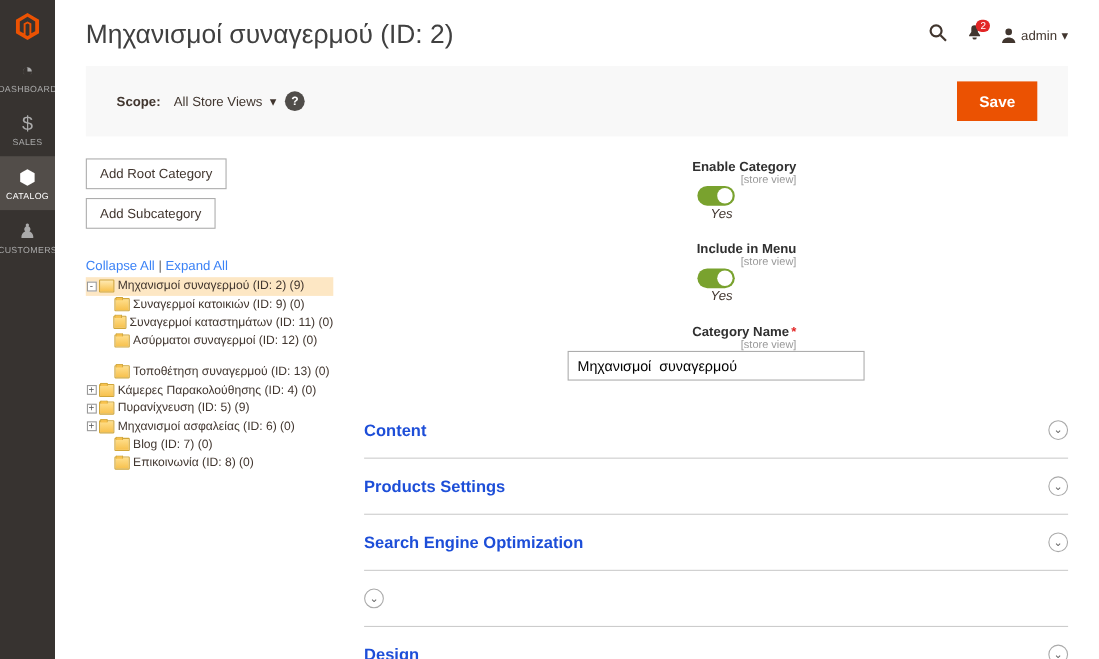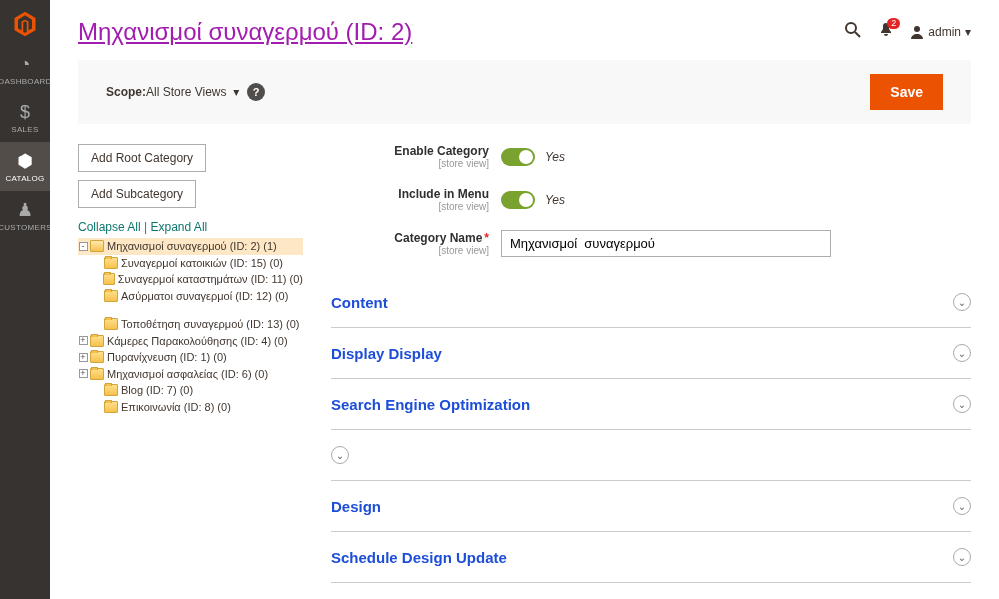--- a/index.html
+++ b/index.html
@@ -7,56 +7,56 @@
 .layout { display: flex; min-height: 100vh; }
 .sidebar { width: 50px; background: #373330; display: flex; flex-direction: column; align-items: center; padding-top: 8px; }
 .logo { width: 32px; height: 32px; display: flex; align-items: center; justify-content: center; margin-bottom: 6px; }
 .logo svg { width: 28px; height: 28px; }
 .nav-item { width: 50px; display: flex; flex-direction: column; align-items: center; padding: 8px 0; cursor: pointer; color: #aaa; }
 .nav-item.active { background: #524d49; color: #fff; }
 .nav-item .icon { font-size: 18px; margin-bottom: 2px; }
 .nav-item .label { font-size: 8px; text-transform: uppercase; letter-spacing: 0.3px; }
 .main { flex: 1; background: #fff; display: flex; flex-direction: column; }
 .header { display: flex; align-items: center; padding: 18px 28px 10px; }
-.page-title { font-size: 24px; font-weight: 300; color: #a21caf; flex: 1; text-decoration: underline; }
+.page-title { font-size: 24px; font-weight: 300; color: #404040; flex: 1; }
 .header-icons { display: flex; align-items: center; gap: 16px; }
 .header-icon { cursor: pointer; color: #41362f; font-size: 18px; position: relative; }
 .bell-badge { position: absolute; top: -4px; right: -6px; background: #e22626; color: #fff; border-radius: 8px; font-size: 9px; padding: 1px 4px; line-height: 1; }
 .user-menu { display: flex; align-items: center; gap: 4px; font-size: 12px; cursor: pointer; }
 .scope-bar { display: flex; align-items: center; padding: 14px 28px; background: #f8f8f8; margin: 4px 28px 0; }
-.scope-label { font-weight: 600; color: #41362f; font-size: 12px; }
+.scope-label { font-weight: 600; color: #41362f; margin-right: 12px; font-size: 12px; }
 .scope-select { font-size: 12px; color: #41362f; margin-right: 8px; cursor: pointer; }
 .help-icon { width: 18px; height: 18px; background: #504d4a; color: #fff; border-radius: 50%; display: inline-flex; align-items: center; justify-content: center; font-size: 11px; font-weight: bold; cursor: pointer; }
 .save-btn { margin-left: auto; background: #eb5202; color: #fff; border: none; padding: 10px 20px; font-size: 14px; font-weight: 600; cursor: pointer; }
 .content { display: flex; padding: 20px 28px; gap: 28px; flex: 1; }
 .tree-panel { width: 225px; flex-shrink: 0; }
-.tree-buttons { display: flex; flex-direction: column; gap: 8px; margin-bottom: 12px; }
+.tree-buttons { display: flex; flex-direction: column; gap: 8px; margin-bottom: 26px; }
 .tree-btn { background: #fff; border: 1px solid #adadad; padding: 6px 12px; font-size: 12px; cursor: pointer; text-align: center; color: #41362f; align-self: flex-start; }
 .tree-links { font-size: 12px; margin-bottom: 4px; }
-.tree-links a { color: #0f766e; text-decoration: none; cursor: pointer; }
+.tree-links a { color: #3b82f6; text-decoration: none; cursor: pointer; }
 .tree-links .sep { color: #666; }
 .tree { font-size: 11px; line-height: 1.5; }
 .tree-node { display: flex; align-items: center; padding: 0; white-space: nowrap; cursor: pointer; }
 .tree-node .toggle { width: 10px; text-align: center; font-size: 10px; cursor: pointer; display: inline-flex; align-items: center; justify-content: center; margin-right: 2px; }
 .tree-node .toggle.empty { visibility: hidden; }
 .tree-node .folder { width: 14px; height: 12px; margin-right: 3px; display: inline-block; }
 .tree-node.selected { background: #fde7c4; }
 .folder-closed { background: linear-gradient(#ffdf8c, #f7c14e); border: 1px solid #d0a63a; border-radius: 1px; position: relative; }
 .folder-closed::before { content: ''; position: absolute; top: -2px; left: 0; width: 5px; height: 2px; background: #f7c14e; border: 1px solid #d0a63a; border-bottom: none; border-radius: 1px 1px 0 0; }
 .folder-open { background: linear-gradient(#ffe9b0, #f7c14e); border: 1px solid #d0a63a; border-radius: 1px; position: relative; }
 .form-panel { flex: 1; }
-.form-row { display: flex; align-items: center; margin-bottom: 18px; }
+.form-row { display: flex; align-items: center; margin-bottom: 18px; flex-direction: column; }
 .form-label-wrap { width: 170px; text-align: right; padding-right: 12px; }
 .form-label { font-size: 12px; font-weight: 600; color: #303030; }
 .form-scope { font-size: 10px; color: #999; display: block; }
 .req { color: #e22626; margin-left: 2px; }
 .toggle-switch { width: 34px; height: 18px; background: #79a22e; border-radius: 9px; position: relative; cursor: pointer; }
 .toggle-switch::after { content: ''; position: absolute; right: 2px; top: 2px; width: 14px; height: 14px; background: #fff; border-radius: 50%; }
 .toggle-text { margin-left: 10px; font-size: 12px; font-style: italic; }
-.text-input { border: 1px solid #adadad; padding: 5px 8px; font-size: 13px; width: 330px; }
+.text-input { border: 1px solid #adadad; padding: 5px 8px; font-size: 13px; width: 270px; }
 .sections { margin-top: 20px; }
 .section { border-bottom: 1px solid #ccc; padding: 16px 0; display: flex; align-items: center; cursor: pointer; }
 .section-title { font-size: 15px; font-weight: 600; color: #1d4ed8; flex: 1; }
 .section-caret { width: 18px; height: 18px; border: 1px solid #aaa; border-radius: 50%; display: flex; align-items: center; justify-content: center; font-size: 10px; color: #666; }
 .toggle-box { width: 9px; height: 9px; border: 1px solid #999; display: inline-flex; align-items: center; justify-content: center; font-size: 9px; line-height: 1; color: #555; background: #fff; }
 </style>
 </head>
 <body>
 
 <div class="layout">
@@ -128,26 +128,26 @@
           <a>Collapse All</a>
           <span class="sep"> | </span>
           <a>Expand All</a>
         </div>
         <div class="tree" id="tree">
             <div class="tree-node selected" style="padding-left: 0px;">
               <span class="toggle">
                 <span class="toggle-box">-</span>
               </span>
               <span class="folder folder-open"></span>
-              <span>Μηχανισμοί συναγερμού (ID: 2) (1)</span>
-            </div>
-            <div class="tree-node" style="padding-left: 14px;">
-              <span class="toggle empty"></span>
-              <span class="folder folder-closed"></span>
-              <span>Συναγερμοί κατοικιών (ID: 15) (0)</span>
+              <span>Μηχανισμοί συναγερμού (ID: 2) (9)</span>
+            </div>
+            <div class="tree-node" style="padding-left: 14px;">
+              <span class="toggle empty"></span>
+              <span class="folder folder-closed"></span>
+              <span>Συναγερμοί κατοικιών (ID: 9) (0)</span>
             </div>
             <div class="tree-node" style="padding-left: 14px;">
               <span class="toggle empty"></span>
               <span class="folder folder-closed"></span>
               <span>Συναγερμοί καταστημάτων (ID: 11) (0)</span>
             </div>
             <div class="tree-node" style="padding-left: 14px;">
               <span class="toggle empty"></span>
               <span class="folder folder-closed"></span>
               <span>Ασύρματοι συναγερμοί (ID: 12) (0)</span>
@@ -162,21 +162,21 @@
                 <span class="toggle-box">+</span>
               </span>
               <span class="folder folder-closed"></span>
               <span>Κάμερες Παρακολούθησης (ID: 4) (0)</span>
             </div>
             <div class="tree-node" style="padding-left: 0px;">
               <span class="toggle">
                 <span class="toggle-box">+</span>
               </span>
               <span class="folder folder-closed"></span>
-              <span>Πυρανίχνευση (ID: 1) (0)</span>
+              <span>Πυρανίχνευση (ID: 5) (9)</span>
             </div>
             <div class="tree-node" style="padding-left: 0px;">
               <span class="toggle">
                 <span class="toggle-box">+</span>
               </span>
               <span class="folder folder-closed"></span>
               <span>Μηχανισμοί ασφαλείας (ID: 6) (0)</span>
             </div>
             <div class="tree-node" style="padding-left: 14px;">
               <span class="toggle empty"></span>
@@ -215,21 +215,21 @@
           </div>
           <input class="text-input" value="Μηχανισμοί  συναγερμού" style="">
         </div>
 
         <div class="sections">
           <div class="section">
             <span class="section-title">Content</span>
             <span class="section-caret">⌄</span>
           </div>
           <div class="section">
-            <span class="section-title">Display Display</span>
+            <span class="section-title">Products Settings</span>
             <span class="section-caret">⌄</span>
           </div>
           <div class="section">
             <span class="section-title">Search Engine Optimization</span>
             <span class="section-caret">⌄</span>
           </div>
           <div class="section">
             <span class="section-caret">⌄</span>
           </div>
           <div class="section">

